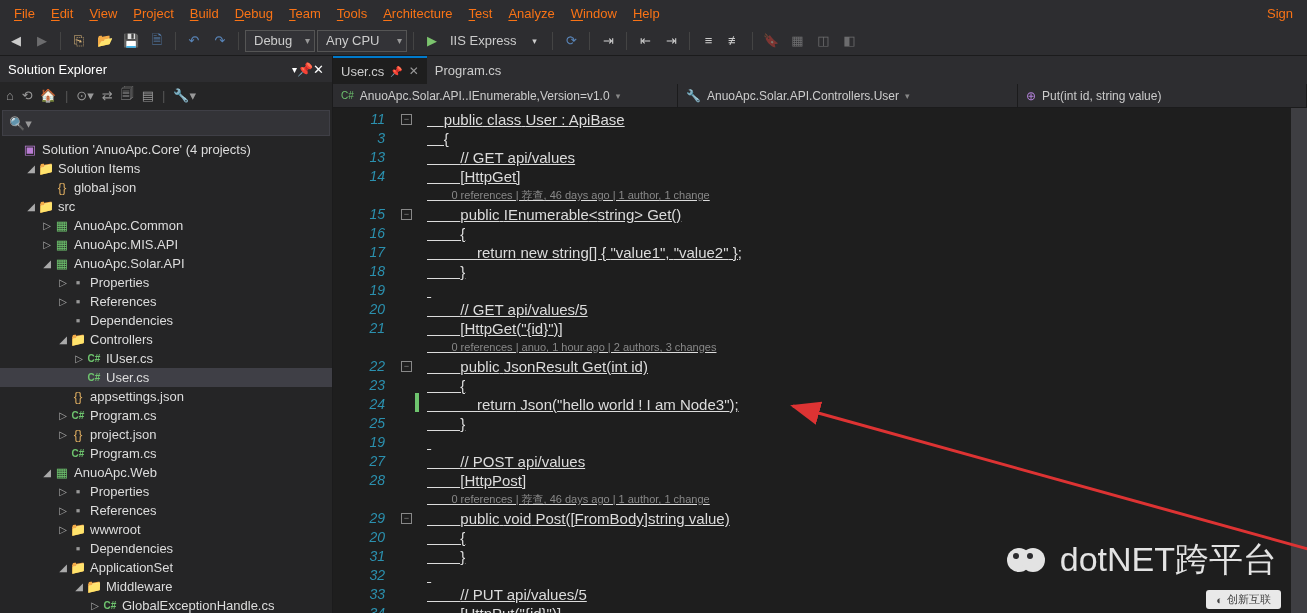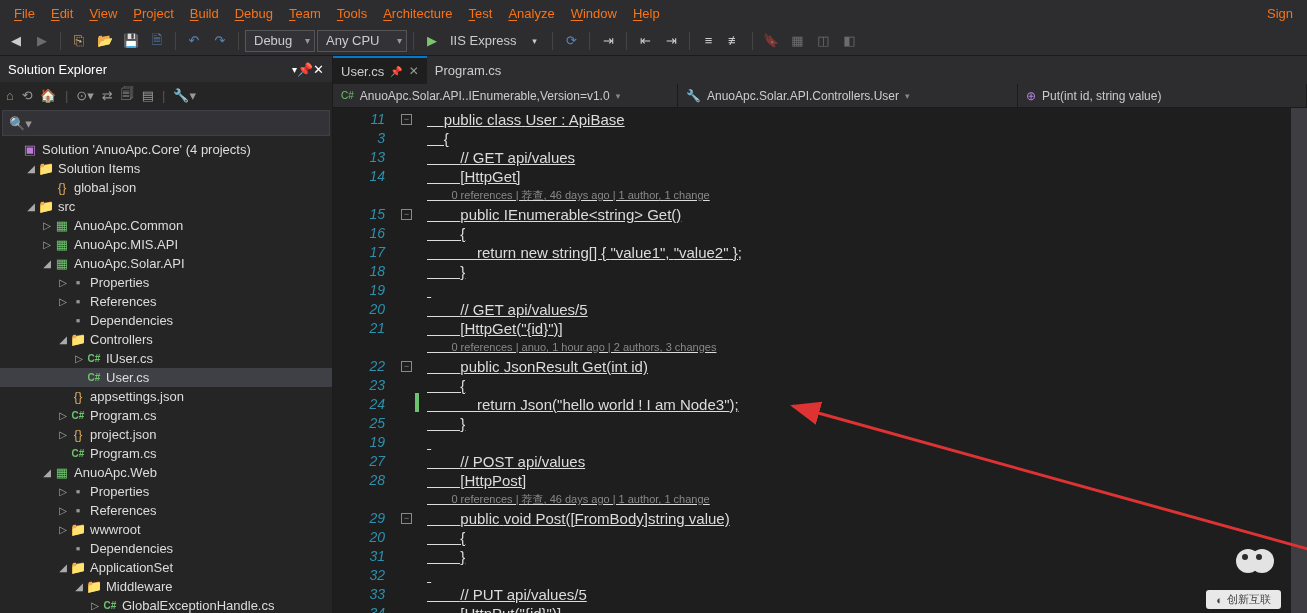--- a/index.html
+++ b/index.html
@@ -342,17 +342,18 @@
   </div>
 </div>
 
 <div class="watermark">
   <svg width="44" height="44" viewBox="0 0 44 44">
       <circle cx="15" cy="22" r="12" fill="#eee"></circle>
       <circle cx="29" cy="22" r="12" fill="#eee"></circle>
       <circle cx="12" cy="18" r="3" fill="#2d2d30"></circle>
       <circle cx="26" cy="18" r="3" fill="#2d2d30"></circle>
     </svg>
+  <span>dotNET跨平台</span>
 </div>
 <div class="wm-badge">
   <span style="font-weight:bold">◐</span>
     <span>创新互联</span>
 </div>
 
 </body></html>

